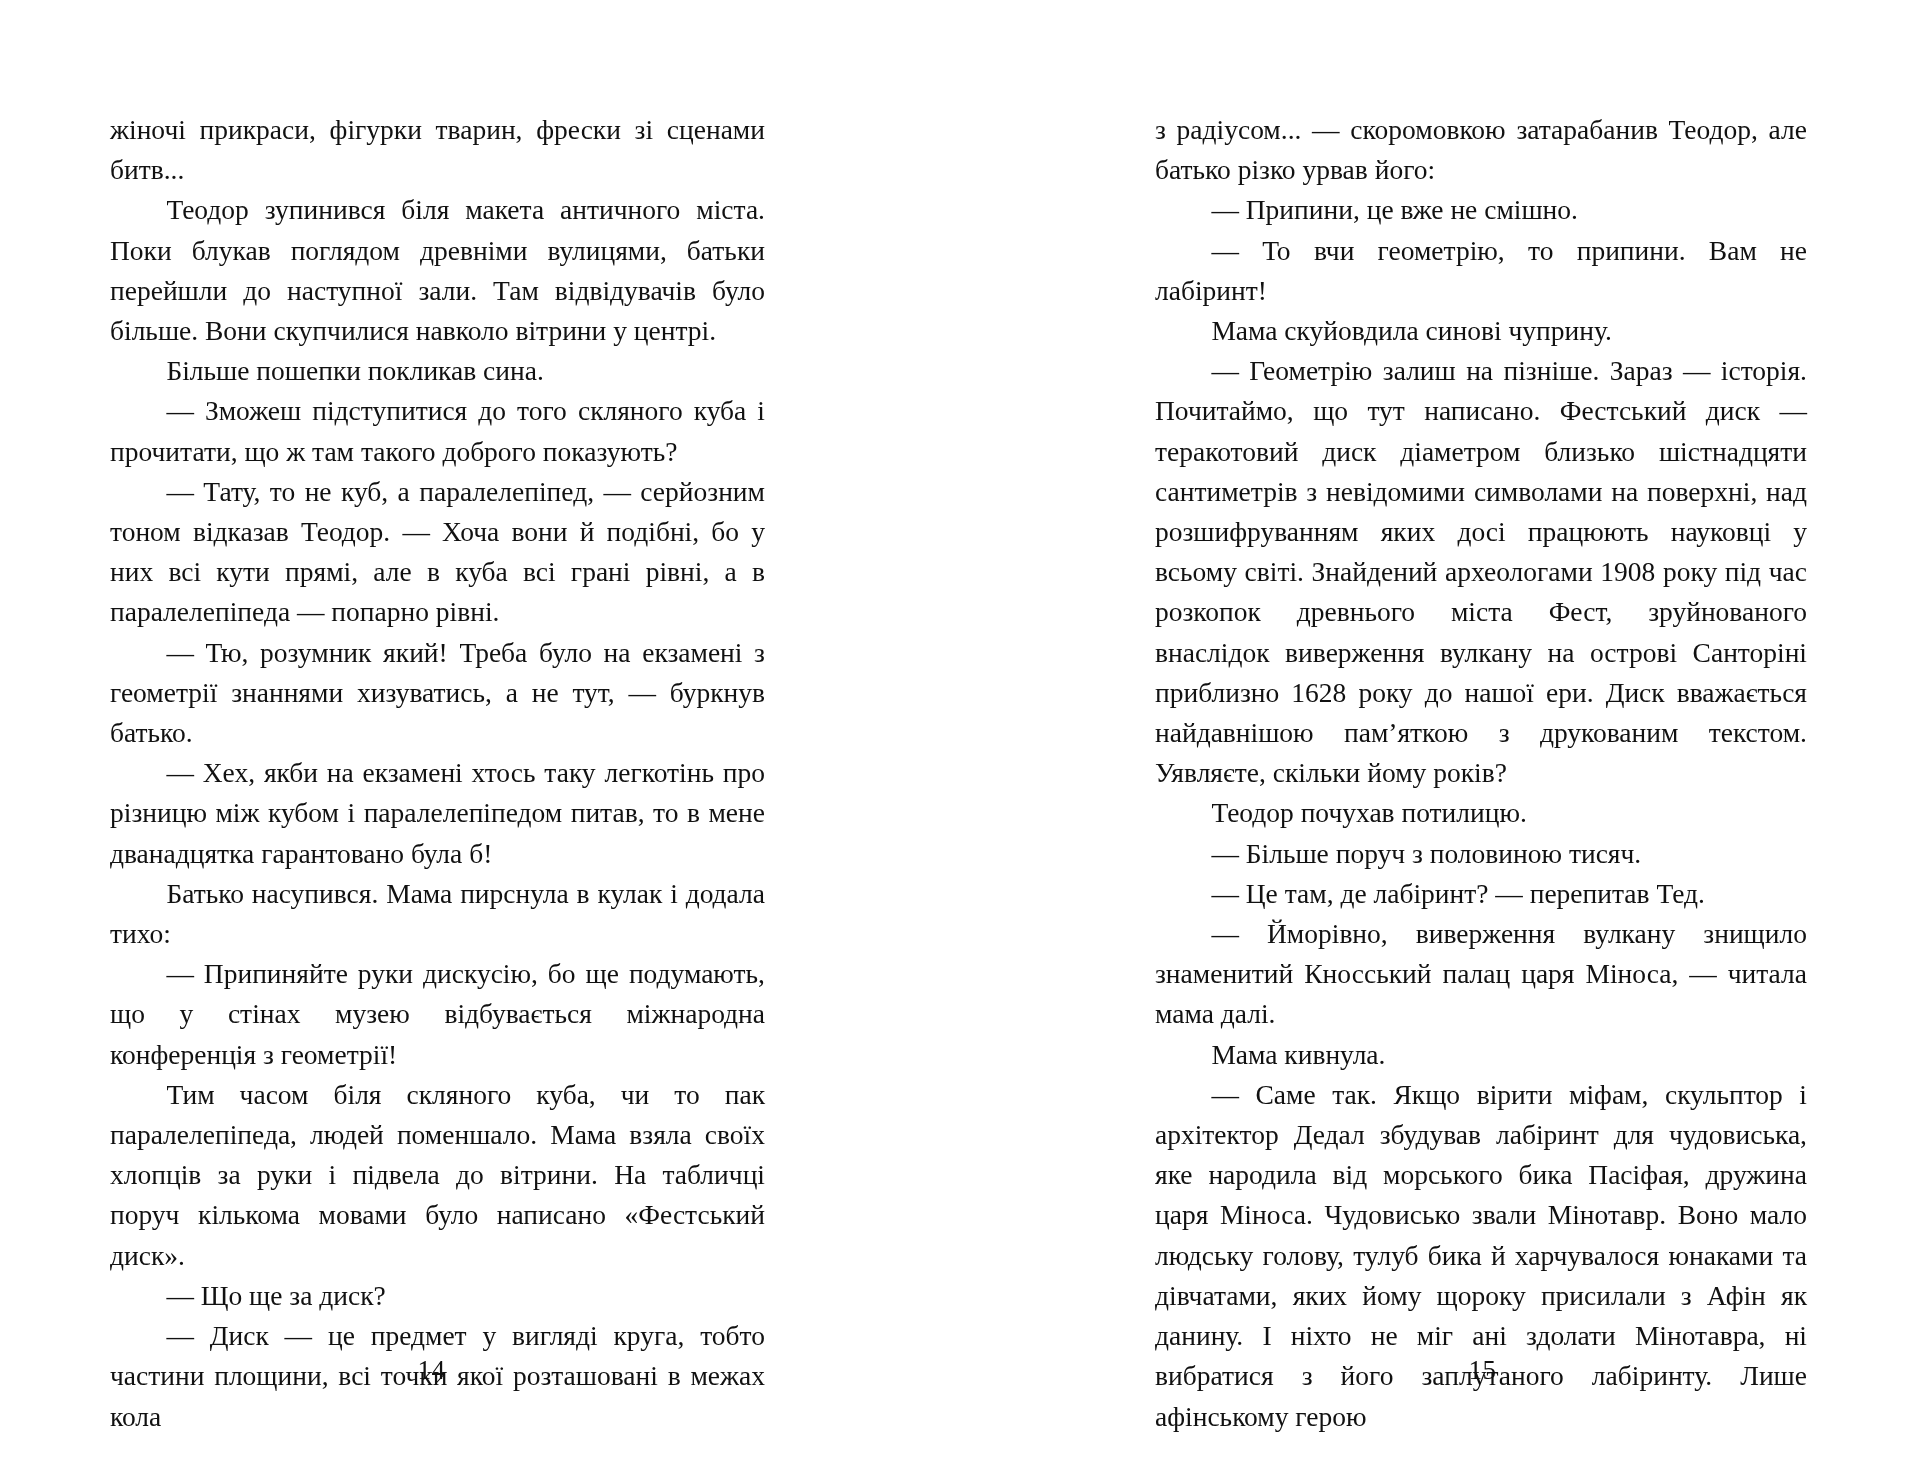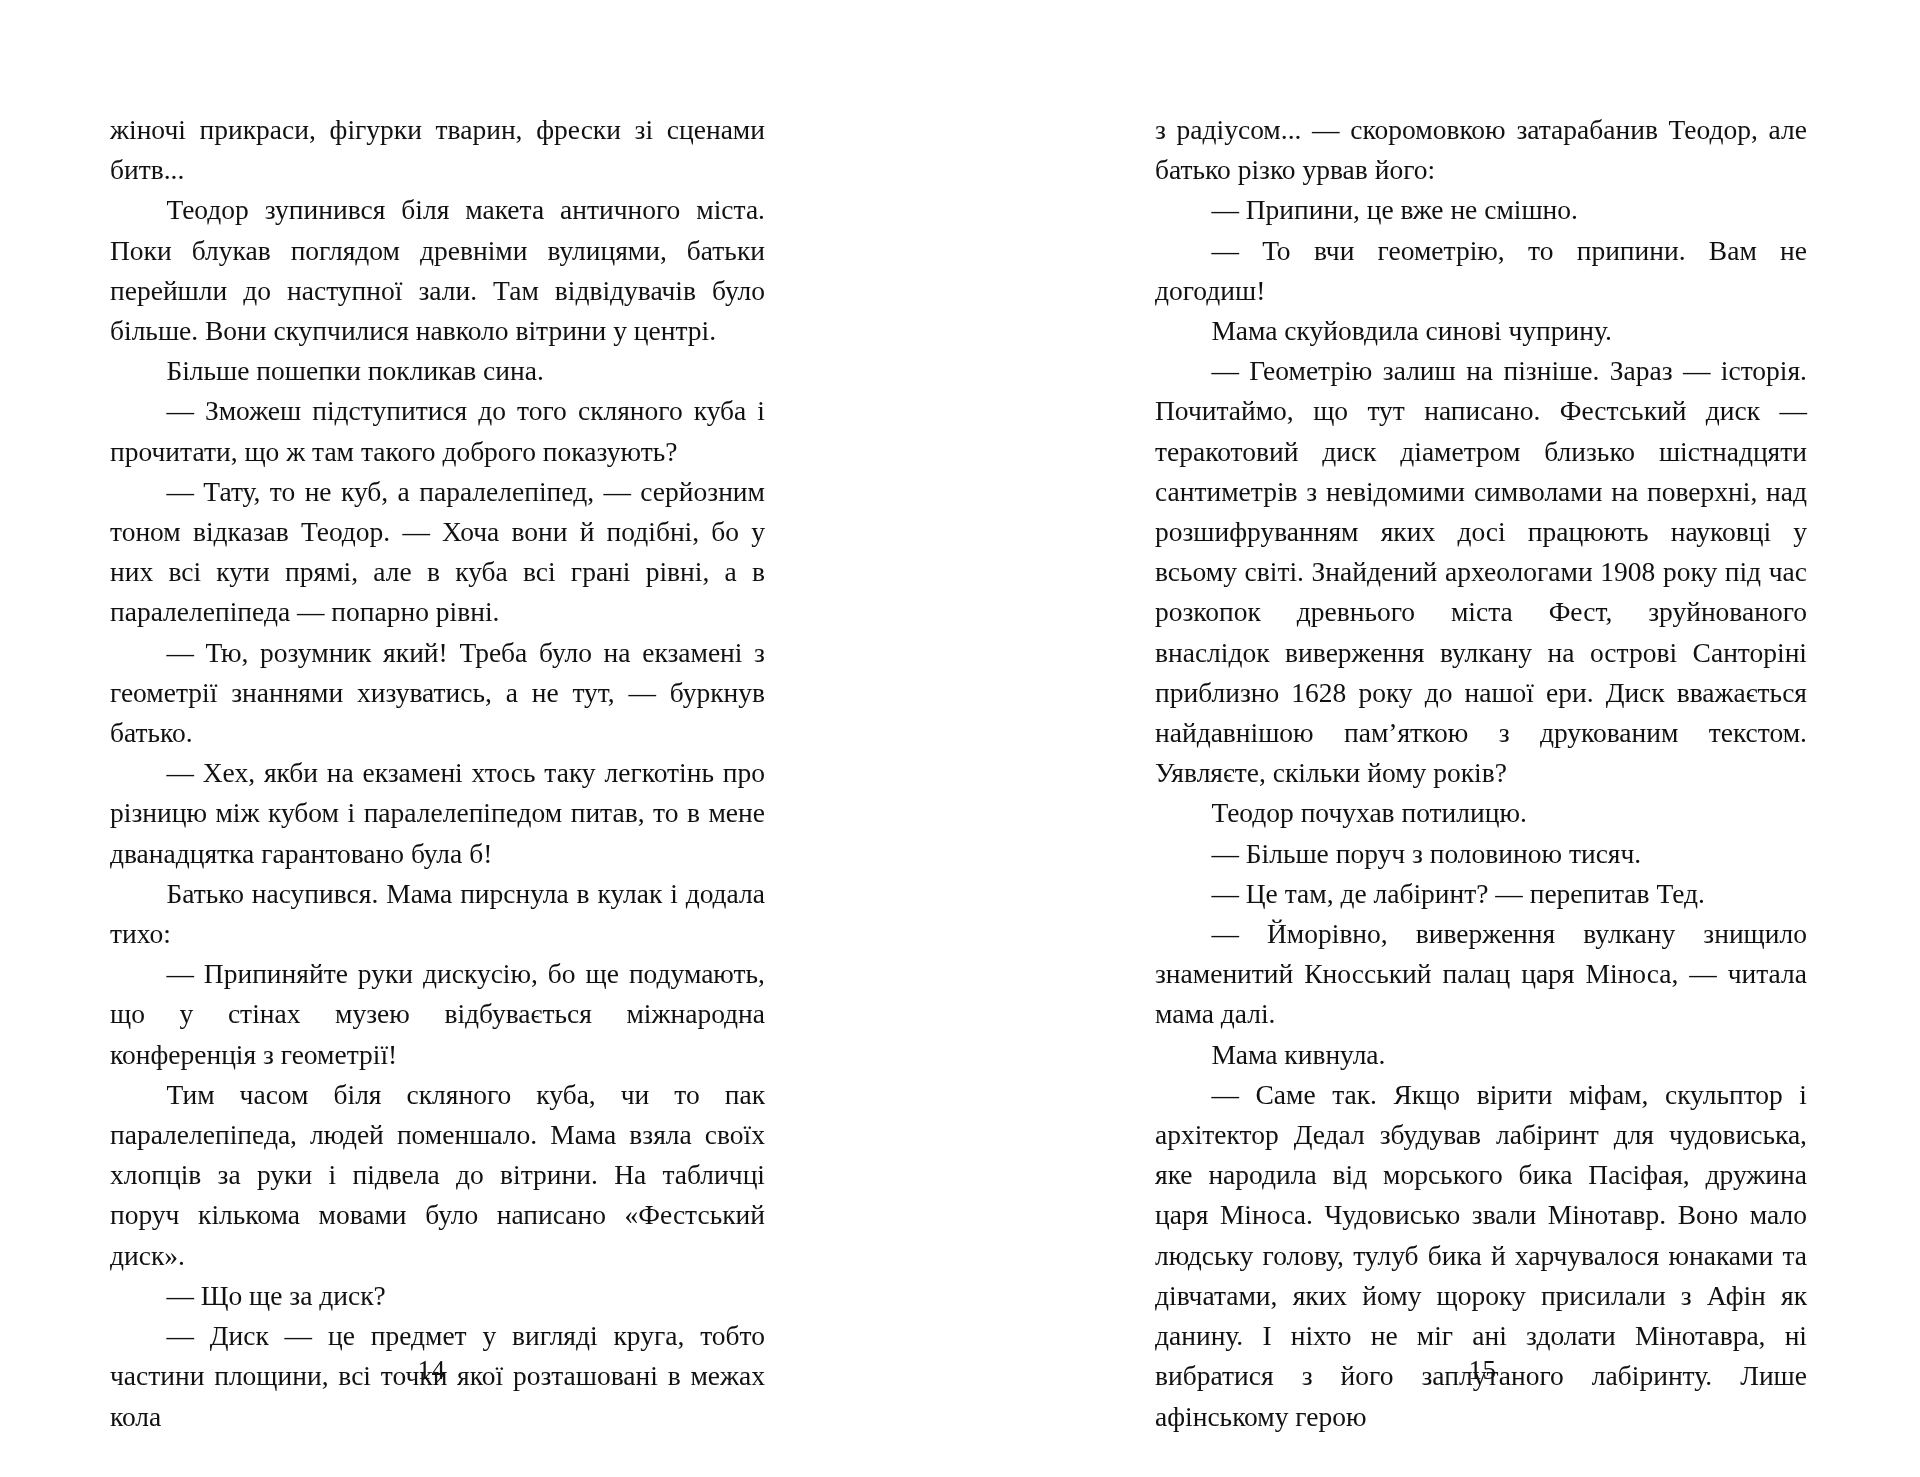--- a/index.html
+++ b/index.html
@@ -88,21 +88,21 @@
       <p class="indent">— Що ще за диск?</p>
       <p class="indent">— Диск — це предмет у вигляді круга, тобто частини площини, всі точки якої розташовані в межах кола</p>
     </div>
     <div class="folio">14</div>
   </div>
 
   <div class="page page-right">
     <div class="textblock">
       <p class="cont">з радіусом... — скоромовкою затарабанив Теодор, але батько різко урвав його:</p>
       <p class="indent">— Припини, це вже не смішно.</p>
-      <p class="indent">— То вчи геометрію, то припини. Вам не догодиш!</p>
+      <p class="indent">— То вчи геометрію, то припини. Вам не лабіринт!</p>
       <p class="indent">Мама скуйовдила синові чуприну.</p>
       <p class="indent">— Геометрію залиш на пізніше. Зараз — історія. Почитаймо, що тут написано. Фестський диск — теракотовий диск діаметром близько шістнадцяти сантиметрів з невідомими символами на поверхні, над розшифруванням яких досі працюють науковці у всьому світі. Знайдений археологами 1908 року під час розкопок древнього міста Фест, зруйнованого внаслідок виверження вулкану на острові Санторіні приблизно 1628 року до нашої ери. Диск вважається найдавнішою пам’яткою з друкованим текстом. Уявляєте, скільки йому років?</p>
       <p class="indent">Теодор почухав потилицю.</p>
       <p class="indent">— Більше поруч з половиною тисяч.</p>
       <p class="indent">— Це там, де лабіринт? — перепитав Тед.</p>
       <p class="indent">— Йморівно, виверження вулкану знищило знаменитий Кносський палац царя Міноса, — читала мама далі.</p>
       <p class="indent">Мама кивнула.</p>
       <p class="indent">— Саме так. Якщо вірити міфам, скульптор і архітектор Дедал збудував лабіринт для чудовиська, яке народила від морського бика Пасіфая, дружина царя Міноса. Чудовисько звали Мінотавр. Воно мало людську голову, тулуб бика й харчувалося юнаками та дівчатами, яких йому щороку присилали з Афін як данину. І ніхто не міг ані здолати Мінотавра, ні вибратися з його заплутаного лабіринту. Лише афінському герою</p>
     </div>
     <div class="folio">15</div>

